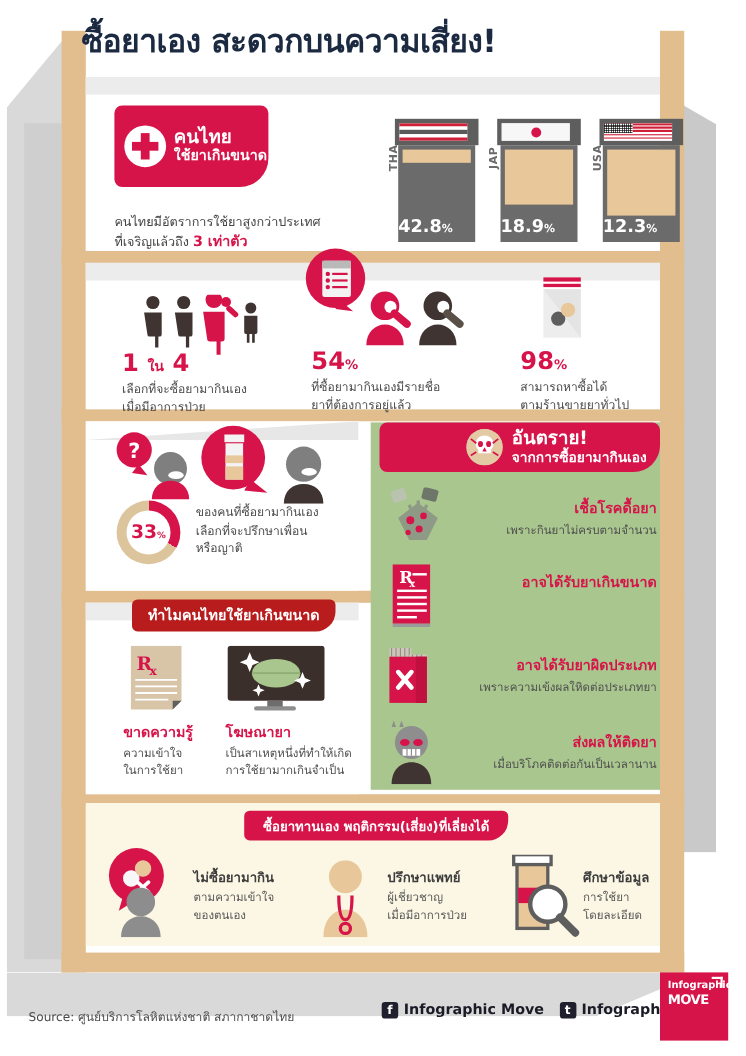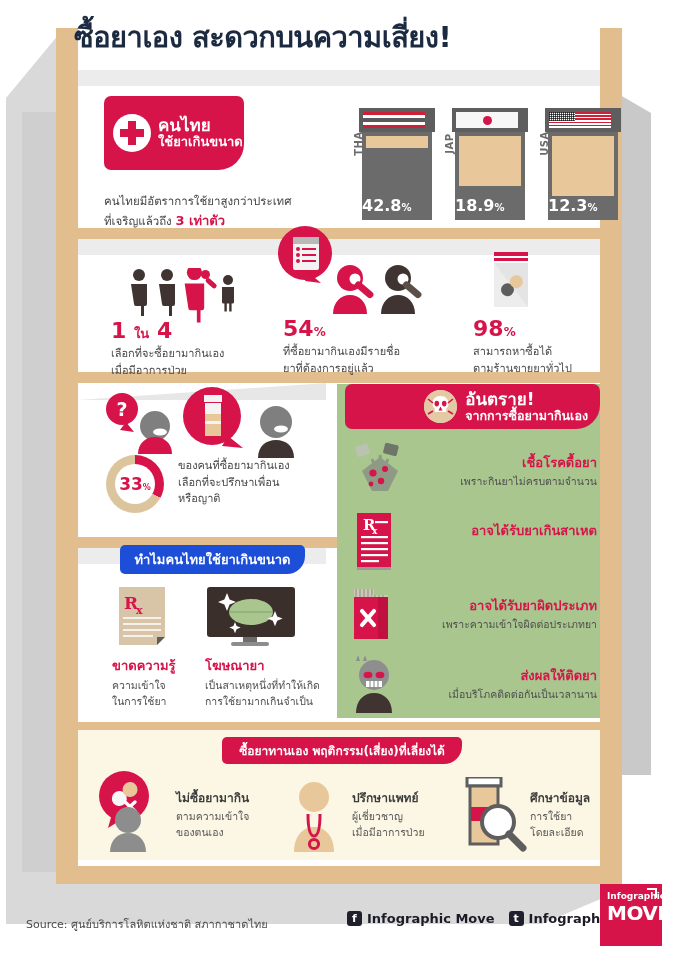--- a/index.html
+++ b/index.html
@@ -164,21 +164,21 @@
   .danger-pill-text .l1 { font-size:17px; font-weight:bold; }
   .danger-pill-text .l2 { font-size:12.5px; font-weight:bold; }
 
   .drow { position:absolute; width:252px; text-align:right; }
   .drow .dt { font-size:13px; font-weight:bold; color:#d6144a; line-height:1.2; }
   .drow .ds { font-size:10.5px; color:#4f4f4f; margin-top:2px; }
 
   
   .why-pill {
     position:absolute; left:120px; top:545px; width:185px; height:29px;
-    background:#1d4ed8; border-radius:5px 5px 18px 5px;
+    background:#b91c1c; border-radius:5px 5px 18px 5px;
     display:flex; align-items:center; justify-content:center;
     color:#fff; font-size:13px; font-weight:bold;
   }
   .why-item { position:absolute; }
   .why-item .t { font-size:13px; font-weight:bold; color:#d6144a; }
   .why-item .s { font-size:10.5px; color:#4f4f4f; line-height:1.5; margin-top:2px; }
 
   
   .cream {
     position:absolute; left:78px; top:730px; width:522px; height:130px;
@@ -203,21 +203,21 @@
     width:15px; height:15px; border-radius:3px; background:#1f1f2e; color:#fff;
     font-size:11px; font-weight:bold; display:flex; align-items:center; justify-content:center;
   }
   .social .lbl { font-size:13px; font-weight:bold; color:#1b1b28; }
   .social .grp { display:flex; gap:5px; align-items:center; }
   .logo {
     position:absolute; left:600px; top:884px; width:62px; height:62px;
     background:#d6144a; color:#fff; padding:8px 6px 0 7px;
   }
   .logo .a { font-size:9px; font-weight:bold; line-height:1; }
-  .logo .b { font-size:20px; font-weight:bold; line-height:1; margin-top:2px; letter-spacing:-0.5px; }
+  .logo .b { font-size:12px; font-weight:bold; line-height:1; margin-top:2px; letter-spacing:-0.5px; }
   .logo .corner {
     position:absolute; right:5px; top:4px; width:10px; height:10px;
     border-top:2px solid #fff; border-right:2px solid #fff;
   }
 </style>
 </head>
 <body>
 
 <div id="root">
 
@@ -517,21 +517,21 @@
         <rect x="9" y="23" width="27" height="2.2"></rect>
         <rect x="9" y="29" width="27" height="2.2"></rect>
         <rect x="9" y="35" width="27" height="2.2"></rect>
         <rect x="9" y="41" width="27" height="2.2"></rect>
         <rect x="9" y="47" width="18" height="2.2"></rect>
       </g>
       <rect x="5" y="54" width="34" height="3" fill="#9a9a9a"></rect>
     </svg>
   </div>
   <div class="drow" style="left:345px; top:523px;">
-    <div class="dt">อาจได้รับยาเกินสาเหต</div>
+    <div class="dt">อาจได้รับยาเกินขนาด</div>
   </div>
 
   <div style="position:absolute;left:350px;top:585px;">
     <svg width="52" height="56" viewBox="0 0 52 56">
       <rect x="4" y="4" width="20" height="8" fill="#cfc6b6"></rect>
       <g stroke="#8d8d8d" stroke-width="1">
         <path d="M6 4 v8 M10 4 v8 M14 4 v8 M18 4 v8 M22 4 v8"></path>
       </g>
       <rect x="22" y="10" width="16" height="7" fill="#cfc6b6"></rect>
       <g stroke="#8d8d8d" stroke-width="1">
@@ -540,21 +540,21 @@
       <rect x="4" y="12" width="34" height="42" fill="#d6144a"></rect>
       <rect x="28" y="12" width="10" height="42" fill="#c01040"></rect>
       <g stroke="#fff" stroke-width="4.2" stroke-linecap="round">
         <path d="M12 26 L24 40"></path>
           <path d="M24 26 L12 40"></path>
       </g>
     </svg>
   </div>
   <div class="drow" style="left:345px; top:598px;text-align:right;">
     <div class="dt">อาจได้รับยาผิดประเภท</div>
-    <div class="ds">เพราะความเข้าใจผิดต่อประเภทยา</div>
+    <div class="ds">เพราะความเข้งผลใหิดต่อประเภทยา</div>
   </div>
 
   <div style="position:absolute;left:348px;top:655px;">
     <svg width="56" height="58" viewBox="0 0 56 58">
       <g fill="#8d8d8d">
         <path d="M8 6 l2 -6 2 6z"></path>
           <path d="M15 6 l2 -6 2 6z"></path>
       </g>
       <circle cx="26" cy="20" r="15" fill="#8e8e8e"></circle>
       <path d="M8 58c0-13 8-20 18-20s18 7 18 20z" fill="#3f3431"></path>

